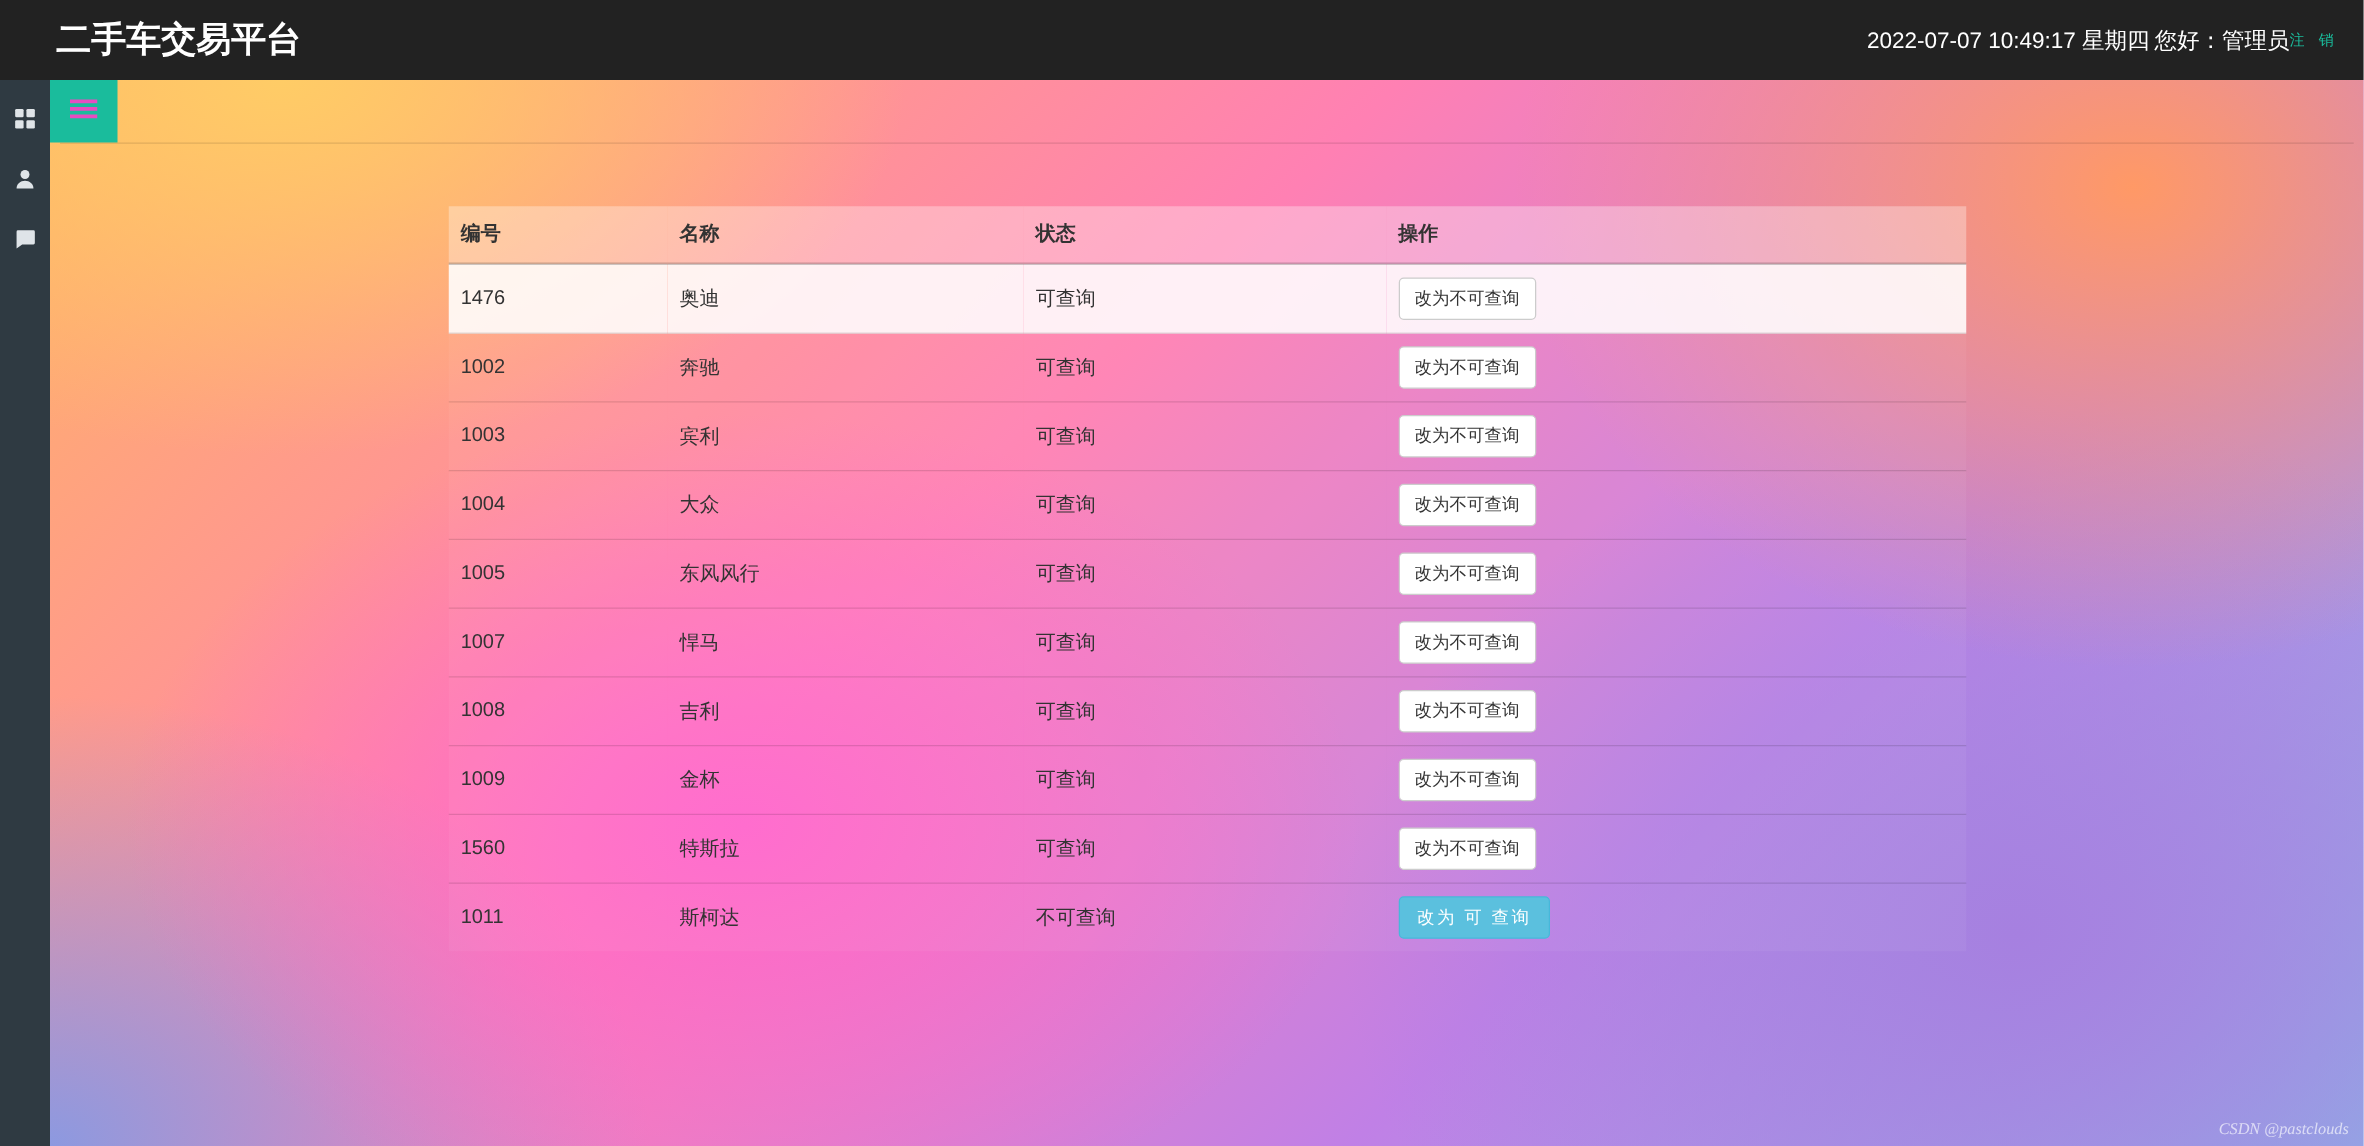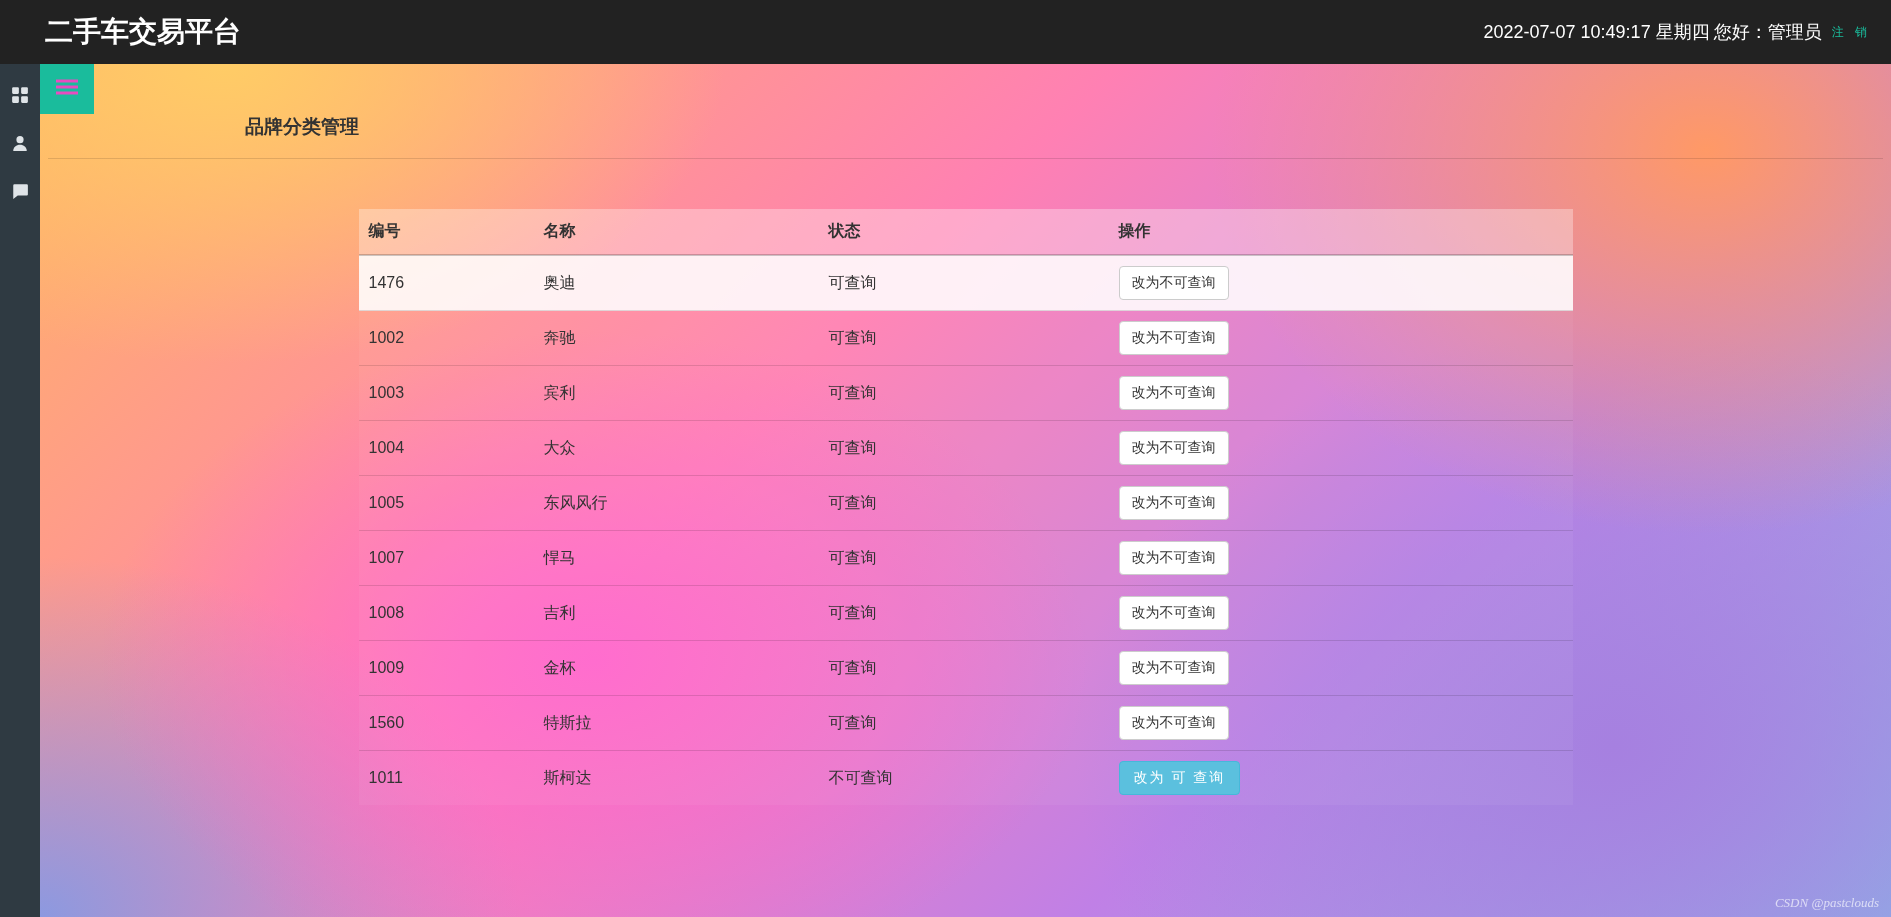--- a/index.html
+++ b/index.html
@@ -16,21 +16,21 @@
       align-items: center;
       padding: 0 20px 0 45px;
     }
     .topbar-title {
       font-size: 28px;
       font-weight: bold;
       flex: 0 0 auto;
     }
     .topbar-spacer { flex: 1; }
     .topbar-time { font-size: 18px; margin-right: 4px; color: #fff; }
-    .topbar-greet { font-size: 18px; color: #fff; margin-right: 10px; }
+    .topbar-greet { font-size: 18px; color: #fff; }
     .topbar-logout { font-size: 12px; color: #1abc9c; cursor: pointer; letter-spacing: 4px; }
     .body-wrap {
       display: flex;
       min-height: calc(917px - 64px);
     }
     .sidebar {
       width: 40px;
       background: #2f3a42;
       display: flex;
       flex-direction: column;
@@ -180,21 +180,20 @@
       <span>
         <svg viewBox="0 0 22 16">
             <line x1="0" y1="2" x2="22" y2="2" stroke="#e74cc0" stroke-width="3"></line>
             <line x1="0" y1="8" x2="22" y2="8" stroke="#e74cc0" stroke-width="3"></line>
             <line x1="0" y1="14" x2="22" y2="14" stroke="#e74cc0" stroke-width="3"></line>
           </svg>
       </span>
     </div>
 
     <div class="content">
-      <div class="page-title">品牌分类管理</div>
       <hr class="hr-line">
 
       <table class="tbl">
         <thead>
           <tr>
             <th class="col-id">编号</th>
             <th class="col-name">名称</th>
             <th class="col-status">状态</th>
             <th>操作</th>
           </tr>

